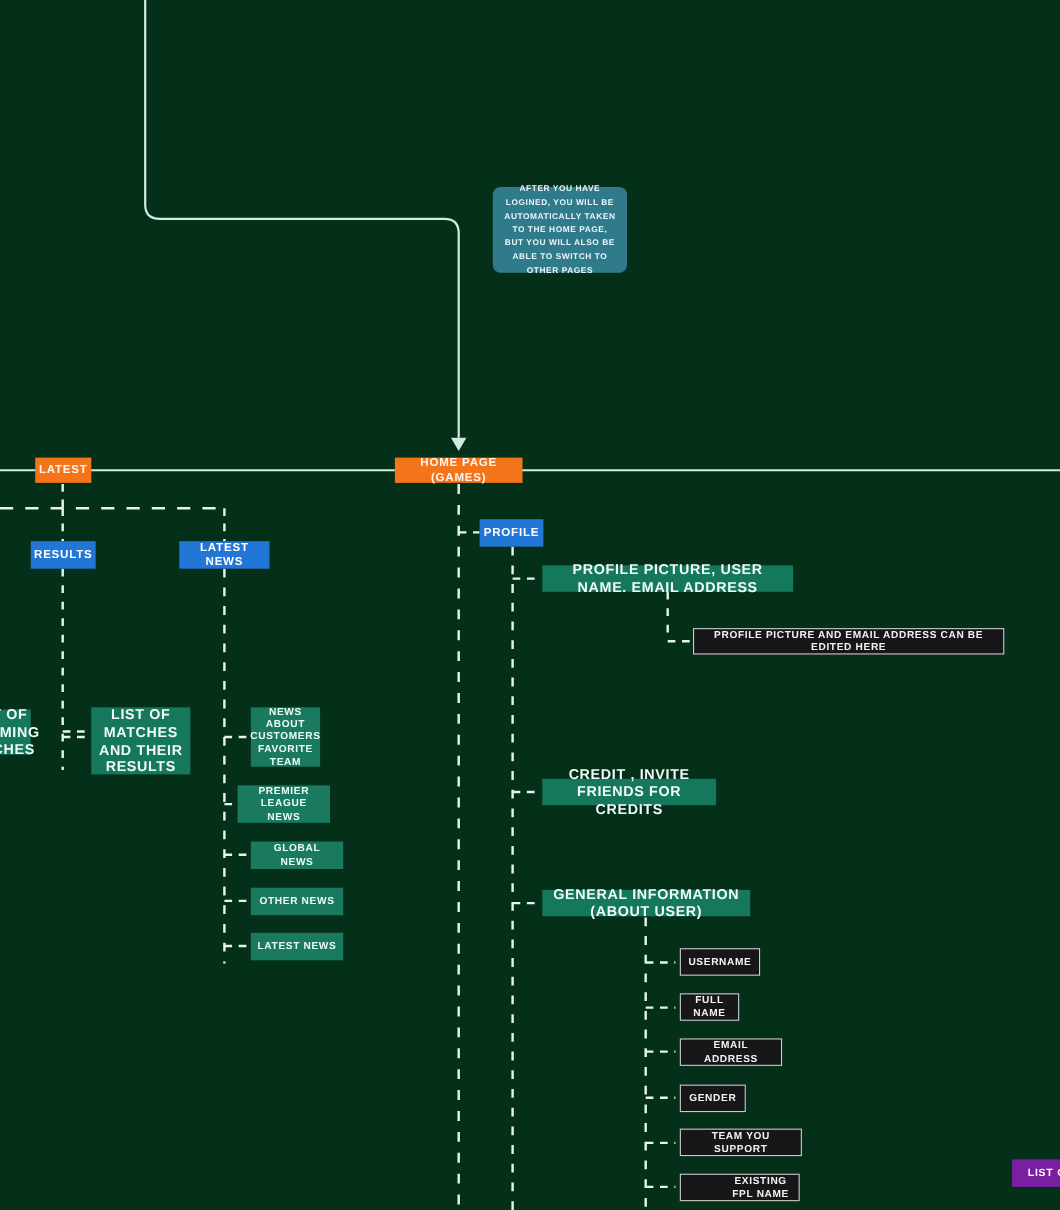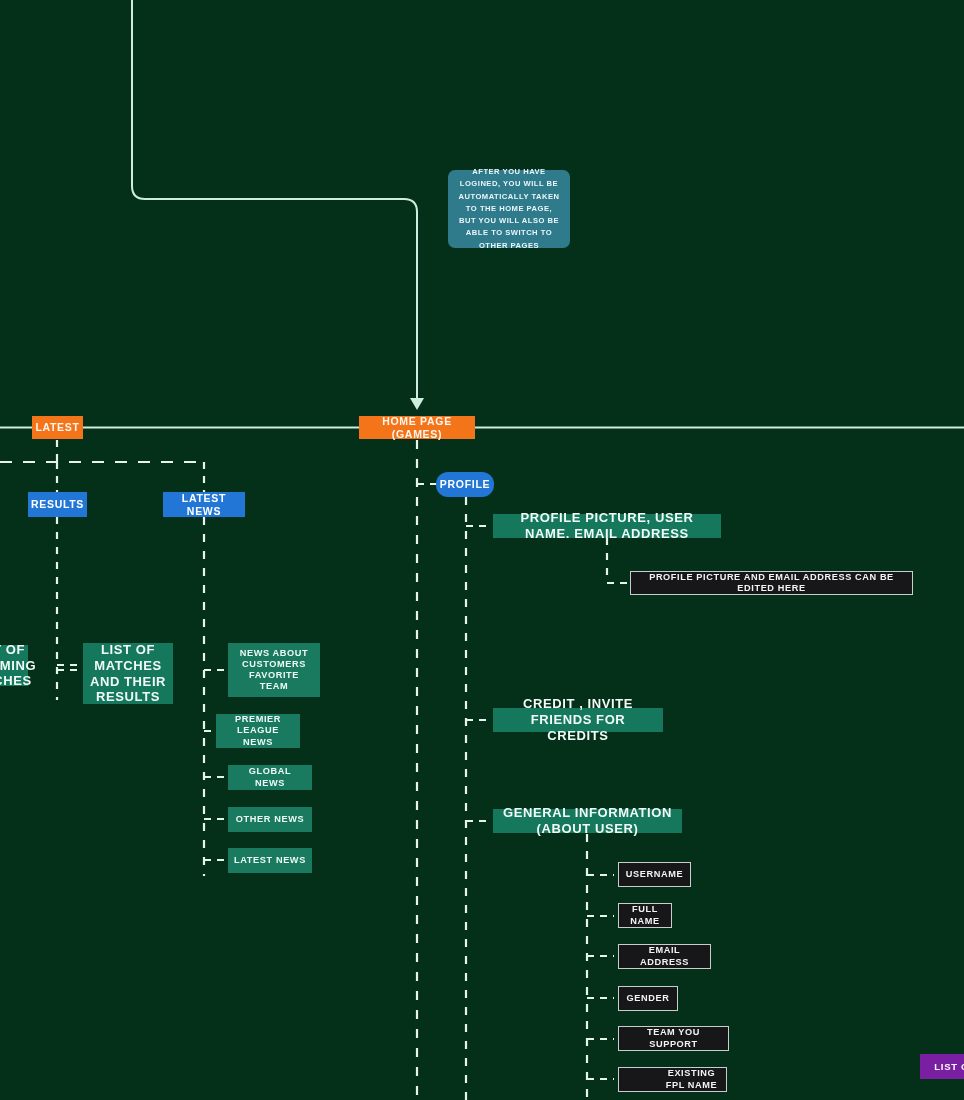--- a/index.html
+++ b/index.html
@@ -149,37 +149,37 @@
   <div class="node n-orange" style="left:359px; top:416px; width:116px; height:23px;">HOME PAGE (GAMES)</div>
 
   <div class="node n-blue" style="left:28px; top:492px; width:59px; height:25px;">RESULTS</div>
 
   <div class="node n-blue" style="left:163px; top:492px; width:82px; height:25px;">LATEST NEWS</div>
 
   <div class="node n-teal" style="left:-32px; top:645px; width:60px; height:41px;">LIST OF UPCOMING MATCHES</div>
 
   <div class="node n-teal" style="left:83px; top:643px; width:90px; height:61px;">LIST OF MATCHES AND THEIR RESULTS</div>
 
-  <div class="node n-teal-soft" style="left:228px; top:643px; width:92px; height:54px;">NEWS ABOUT CUSTOMERS FAVORITE TEAM</div>
+  <div class="node n-teal-soft" style="left:228px; top:643px; width:63px; height:54px;">NEWS ABOUT CUSTOMERS FAVORITE TEAM</div>
 
   <div class="node n-teal-soft" style="left:216px; top:714px; width:84px; height:34px;">PREMIER LEAGUE NEWS</div>
 
   <div class="node n-teal-soft" style="left:228px; top:765px; width:84px; height:25px;">GLOBAL NEWS</div>
 
   <div class="node n-teal-soft" style="left:228px; top:807px; width:84px; height:25px;">OTHER NEWS</div>
 
   <div class="node n-teal-soft" style="left:228px; top:848px; width:84px; height:25px;">LATEST NEWS</div>
 
-  <div class="node n-blue" style="left:436px; top:472px; width:58px; height:25px;border-radius:12px;">PROFILE</div>
+  <div class="node n-blue" style="left:436px; top:472px; width:58px; height:25px;">PROFILE</div>
 
   <div class="node n-teal" style="left:493px; top:514px; width:228px; height:24px;">PROFILE PICTURE, USER NAME. EMAIL ADDRESS</div>
 
   <div class="node n-dark" style="left:630px; top:571px; width:283px; height:24px;">PROFILE PICTURE AND EMAIL ADDRESS CAN BE EDITED HERE</div>
 
-  <div class="node n-teal" style="left:493px; top:708px; width:170px; height:24px;">CREDIT , INVITE FRIENDS FOR CREDITS</div>
+  <div class="node n-teal" style="left:493px; top:708px; width:158px; height:24px;">CREDIT , INVITE FRIENDS FOR CREDITS</div>
 
   <div class="node n-teal" style="left:493px; top:809px; width:189px; height:24px;">GENERAL INFORMATION (ABOUT USER)</div>
 
   <div class="node n-dark" style="left:618px; top:862px; width:73px; height:25px;">USERNAME</div>
 
   <div class="node n-dark" style="left:618px; top:903px; width:54px; height:25px;">FULL NAME</div>
 
   <div class="node n-dark" style="left:618px; top:944px; width:93px; height:25px;">EMAIL ADDRESS</div>
 
   <div class="node n-dark" style="left:618px; top:986px; width:60px; height:25px;">GENDER</div>

